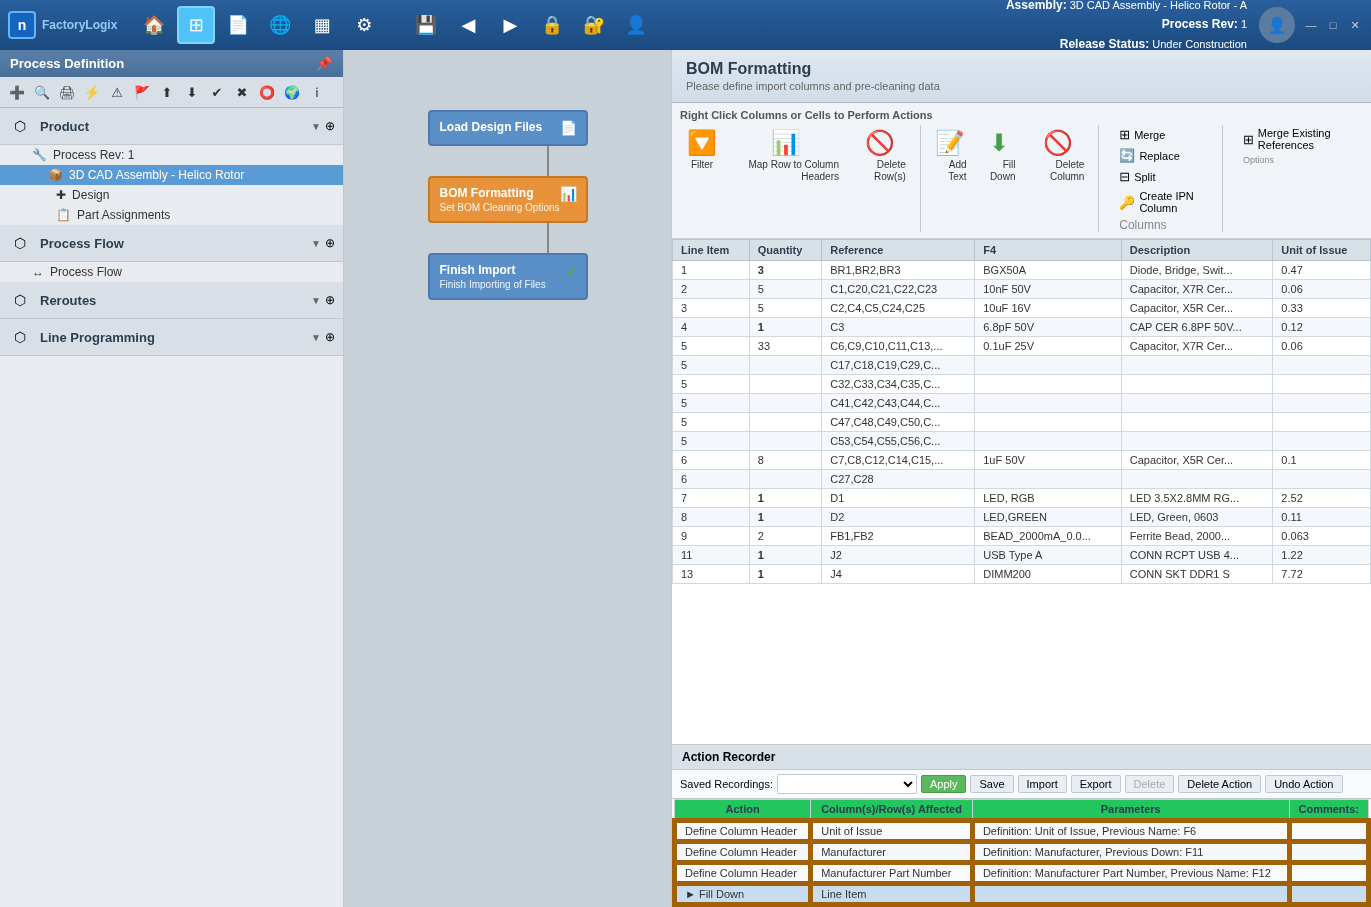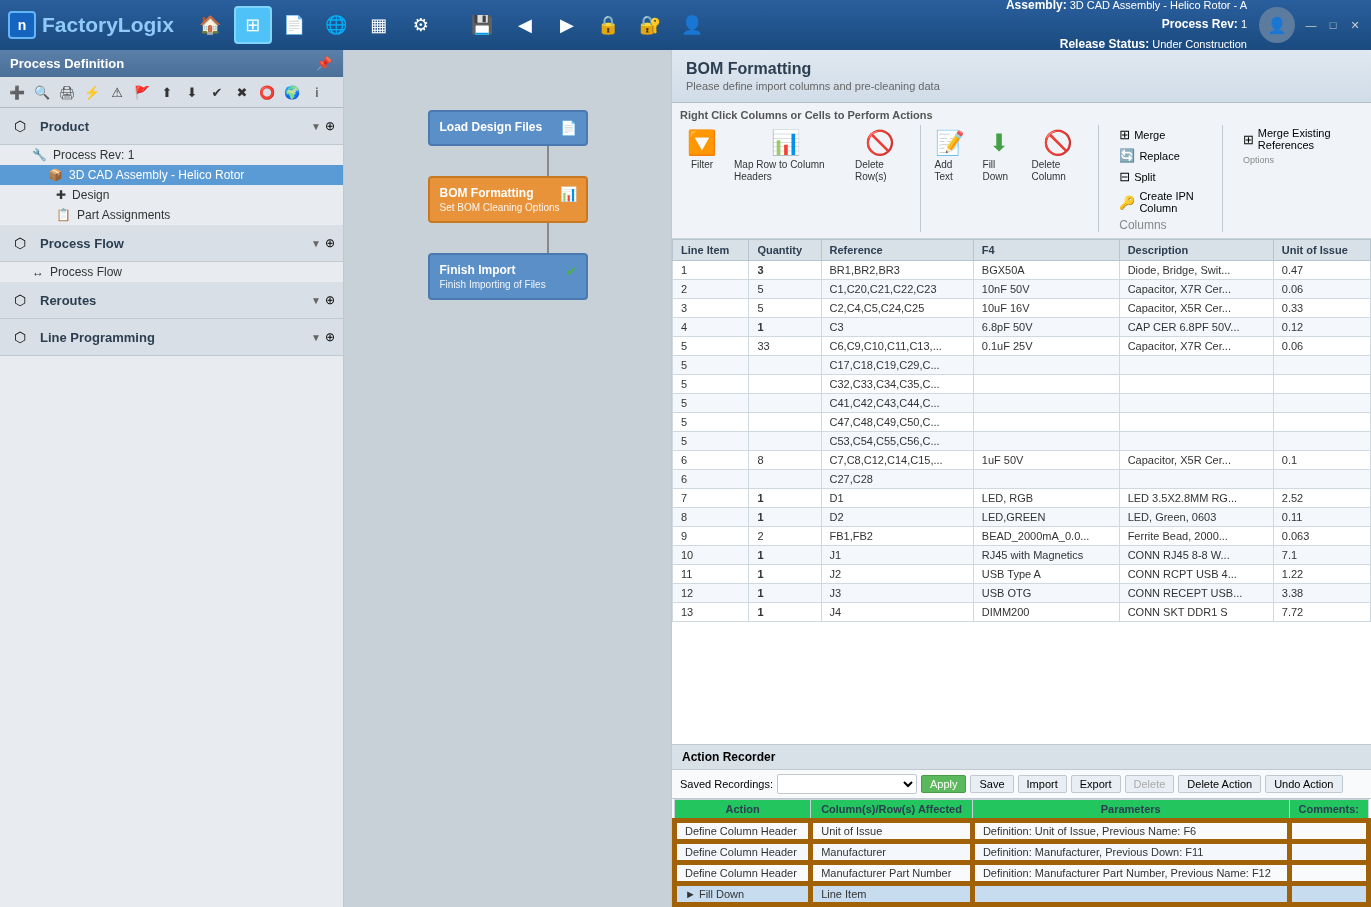--- a/index.html
+++ b/index.html
@@ -4,21 +4,21 @@
   <style>
     * { box-sizing: border-box; margin: 0; padding: 0; }
     body { font-family: 'Segoe UI', Arial, sans-serif; font-size: 12px; background: #d4d8de; width: 1371px; height: 907px; overflow: hidden; }
 
     
     #titlebar {
       display: flex; align-items: center; background: linear-gradient(to bottom, #2a5f9e, #1a4a7e);
       height: 50px; padding: 0 8px; color: white;
     }
     #app-logo { background: #1565c0; border: 2px solid #64b5f6; border-radius: 4px; width: 28px; height: 28px; display: flex; align-items: center; justify-content: center; margin-right: 6px; font-weight: bold; color: white; font-size: 14px; }
-    #app-name { font-size: 21px; font-weight: bold; margin-right: 16px; }
+    #app-name { font-size: 12px; font-weight: bold; margin-right: 16px; }
     #app-name span { color: #90caf9; }
     .toolbar-btn { width: 38px; height: 38px; display: flex; align-items: center; justify-content: center; border-radius: 4px; cursor: pointer; color: white; font-size: 18px; margin: 0 2px; }
     .toolbar-btn.active { background: #4fc3f7; border: 2px solid #81d4fa; }
     #assembly-info { margin-left: auto; text-align: right; font-size: 11px; line-height: 1.6; margin-right: 12px; }
     #assembly-info strong { font-size: 12px; }
     #user-btn { width: 36px; height: 36px; background: #5c7c9f; border-radius: 50%; display: flex; align-items: center; justify-content: center; cursor: pointer; font-size: 16px; }
     #window-controls { display: flex; align-items: center; margin-left: 8px; gap: 6px; }
     .win-ctrl { width: 16px; height: 16px; cursor: pointer; display: flex; align-items: center; justify-content: center; font-size: 11px; color: #ccc; }
 
     
@@ -61,21 +61,21 @@
     #bom-title { font-size: 16px; font-weight: bold; color: #2c3e50; }
     #bom-subtitle { font-size: 11px; color: #666; margin-top: 2px; }
 
     #bom-toolbar { background: #f0f4f8; border-bottom: 1px solid #c8d0d8; padding: 6px 8px; }
     #bom-toolbar-row1 { display: flex; align-items: flex-start; margin-bottom: 4px; font-size: 11px; color: #555; font-weight: bold; }
     #bom-toolbar-row1 span { margin-right: 8px; }
     #bom-buttons { display: flex; align-items: flex-start; gap: 4px; }
 
     .bom-btn { display: flex; flex-direction: column; align-items: center; padding: 4px 6px; cursor: pointer; border-radius: 3px; min-width: 44px; }
     .bom-btn-icon { font-size: 24px; margin-bottom: 2px; }
-    .bom-btn-label { font-size: 10px; color: #333; text-align: left; line-height: 1.2; }
+    .bom-btn-label { font-size: 10px; color: #333; text-align: right; line-height: 1.2; }
     .bom-separator { width: 1px; background: #c0c8d0; margin: 0 4px; align-self: stretch; }
 
     .merge-btn-group { display: flex; flex-direction: column; gap: 2px; margin-left: 8px; }
     .merge-item { display: flex; align-items: center; gap: 4px; font-size: 11px; cursor: pointer; padding: 2px 4px; }
     .merge-icon { font-size: 13px; }
 
     
     #bom-table-container { flex: 1; overflow: auto; }
     #bom-table { width: 100%; border-collapse: collapse; font-size: 11px; }
     #bom-table th { background: #d8e0e8; padding: 4px 8px; text-align: left; border: 1px solid #b8c4d0; font-weight: bold; color: #2c3e50; position: sticky; top: 0; white-space: nowrap; }
@@ -440,42 +440,26 @@
             </tr>
             <tr>
               <td>9</td>
               <td>2</td>
               <td>FB1,FB2</td>
               <td>BEAD_2000mA_0.0...</td>
               <td>Ferrite Bead, 2000...</td>
               <td>0.063</td>
             </tr>
             <tr>
-              <td>10</td>
-              <td class="blue-text">1</td>
-              <td>J1</td>
-              <td>RJ45 with Magnetics</td>
-              <td>CONN RJ45 8-8 W...</td>
-              <td>7.1</td>
-            </tr>
-            <tr>
               <td>11</td>
               <td class="blue-text">1</td>
               <td>J2</td>
               <td>USB Type A</td>
               <td>CONN RCPT USB 4...</td>
               <td>1.22</td>
-            </tr>
-            <tr>
-              <td>12</td>
-              <td class="blue-text">1</td>
-              <td>J3</td>
-              <td>USB OTG</td>
-              <td>CONN RECEPT USB...</td>
-              <td>3.38</td>
             </tr>
             <tr>
               <td>13</td>
               <td class="blue-text">1</td>
               <td>J4</td>
               <td>DIMM200</td>
               <td>CONN SKT DDR1 S</td>
               <td>7.72</td>
             </tr>
           </tbody>

